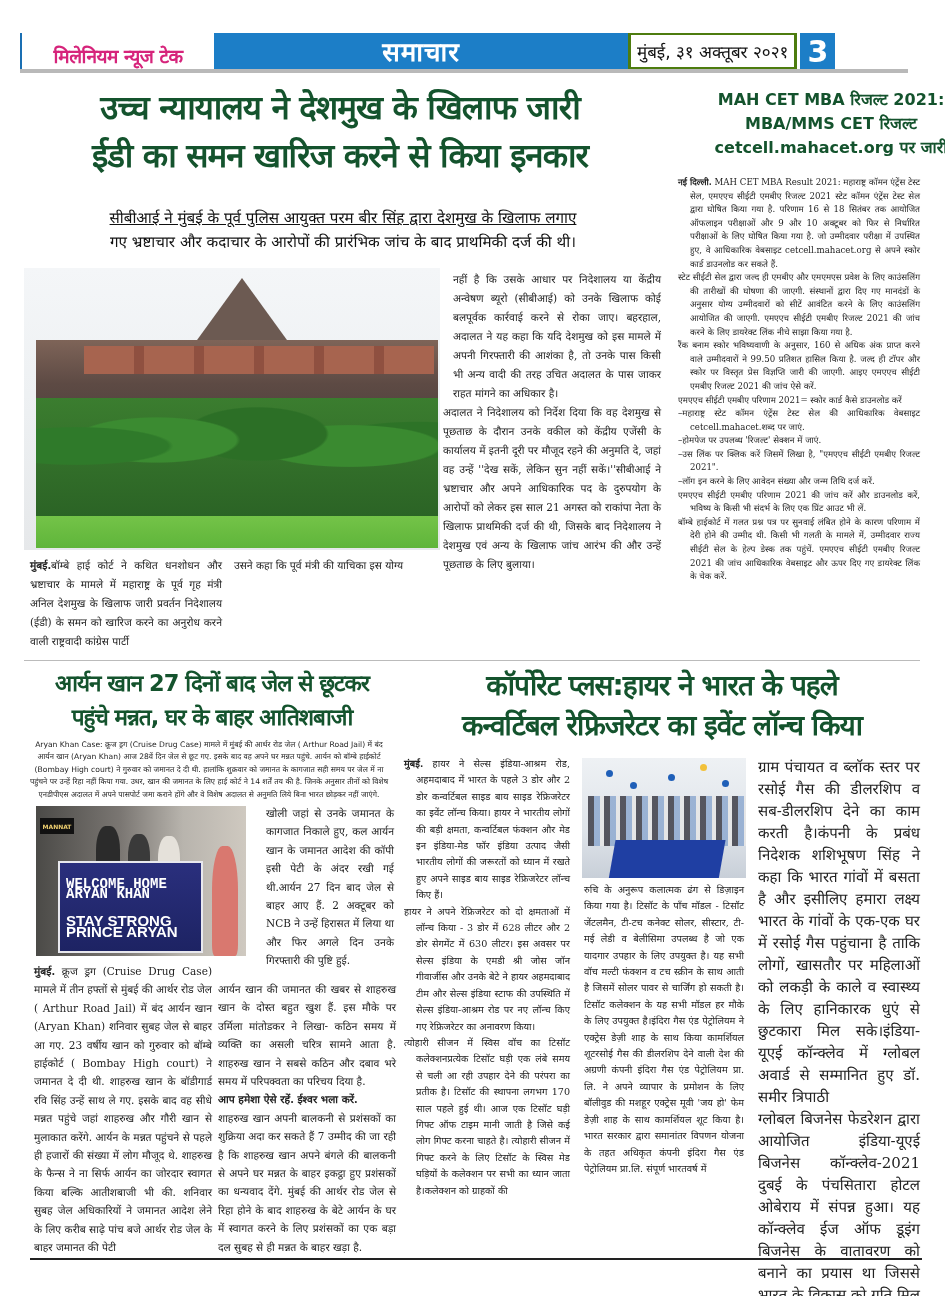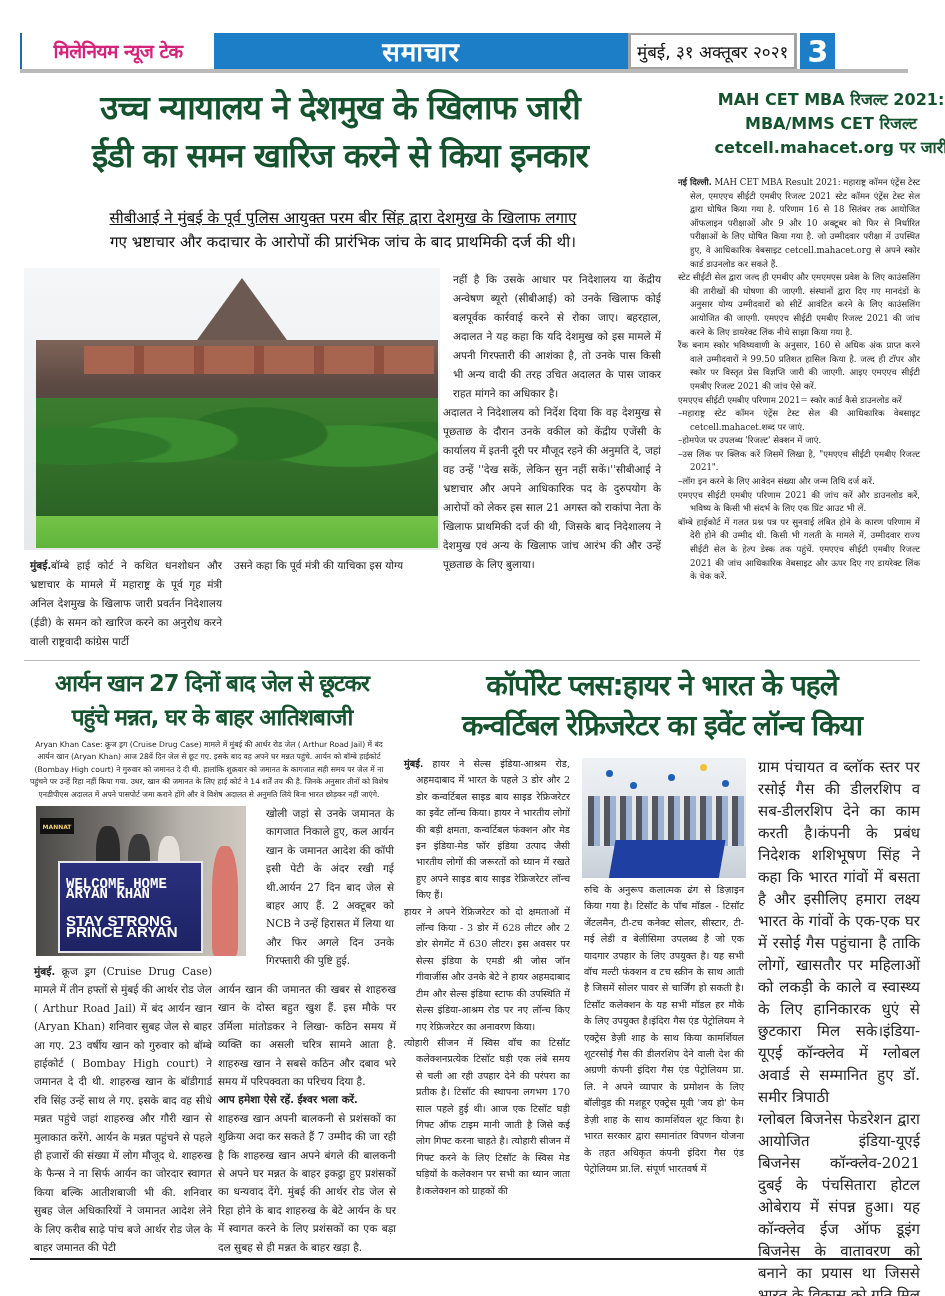--- a/index.html
+++ b/index.html
@@ -1,24 +1,24 @@
 <!DOCTYPE html>
 <html><head>
 <meta charset="utf-8">
 <style>
   * { box-sizing: border-box; margin: 0; padding: 0; }
   html, body { width: 945px; height: 1296px; background: #ffffff; overflow: hidden; }
   body { position: relative; font-family: "DejaVu Serif", serif; color: #1a1a1a; }
 
   .masthead { position: absolute; left: 20px; top: 33px; width: 888px; height: 40px; display: flex; border-bottom: 4px solid #b9b9b9; }
-  .mh-left { width: 194px; height: 36px; border-left: 2px solid #1a6fb3; display: flex; align-items: center; justify-content: center; }
+  .mh-left { width: 194px; height: 36px; border-left: 2px solid #1a6fb3; display: flex; align-items: flex-end; justify-content: center; }
   .mh-brand { font-family: "DejaVu Sans", sans-serif; font-weight: bold; font-size: 19px; color: #d6247b; letter-spacing: -0.5px; }
   .mh-center { width: 414px; height: 36px; background: #1c7ec7; display: flex; align-items: center; justify-content: center; }
   .mh-section { font-family: "DejaVu Sans", sans-serif; font-weight: bold; font-size: 26px; color: #ffffff; letter-spacing: 1px; }
-  .mh-date-box { height: 36px; background: #a3a3a3; padding: 2px 3px; }
+  .mh-date-box { height: 36px; background: #4d7c0f; padding: 2px 3px; }
   .mh-date { height: 32px; background: #fff; display: flex; align-items: center; padding: 0 6px; font-family: "DejaVu Sans", sans-serif; font-size: 17px; color: #111; }
   .mh-page { width: 38px; height: 36px; background: #1c7ec7; display: flex; align-items: center; justify-content: center; border-left: 3px solid #fff; }
   .mh-page span { font-family: "DejaVu Sans", sans-serif; font-weight: bold; font-size: 30px; color: #fff; }
 
   .abs { position: absolute; }
   .headline { font-family: "DejaVu Sans", sans-serif; font-weight: bold; color: #14532d; text-align: center; letter-spacing: -1px; }
   .body-text { font-family: "DejaVu Serif", serif; font-size: 10.5px; line-height: 19px; color: #222; text-align: justify; }
   .small-text { font-family: "DejaVu Serif", serif; font-size: 8.6px; line-height: 13.6px; color: #222; text-align: justify; }
   .tiny-text { font-family: "DejaVu Sans", sans-serif; font-size: 7.6px; line-height: 12.4px; color: #222; text-align: center; }
   .para { text-indent: 0; margin-bottom: 0; }

